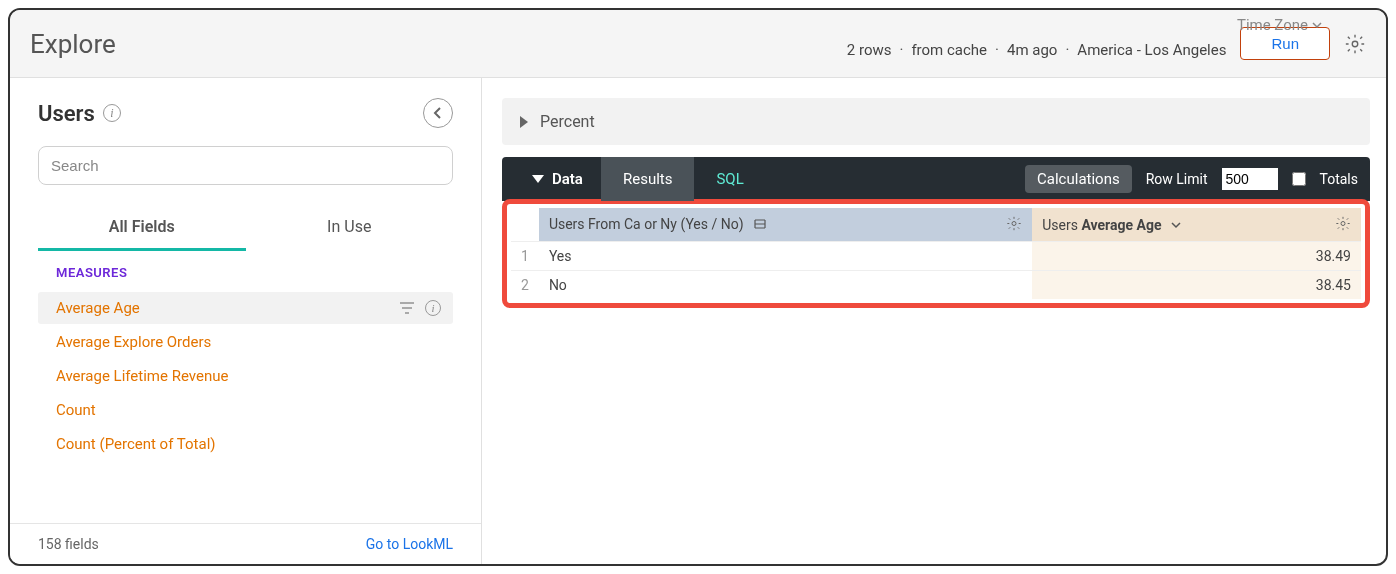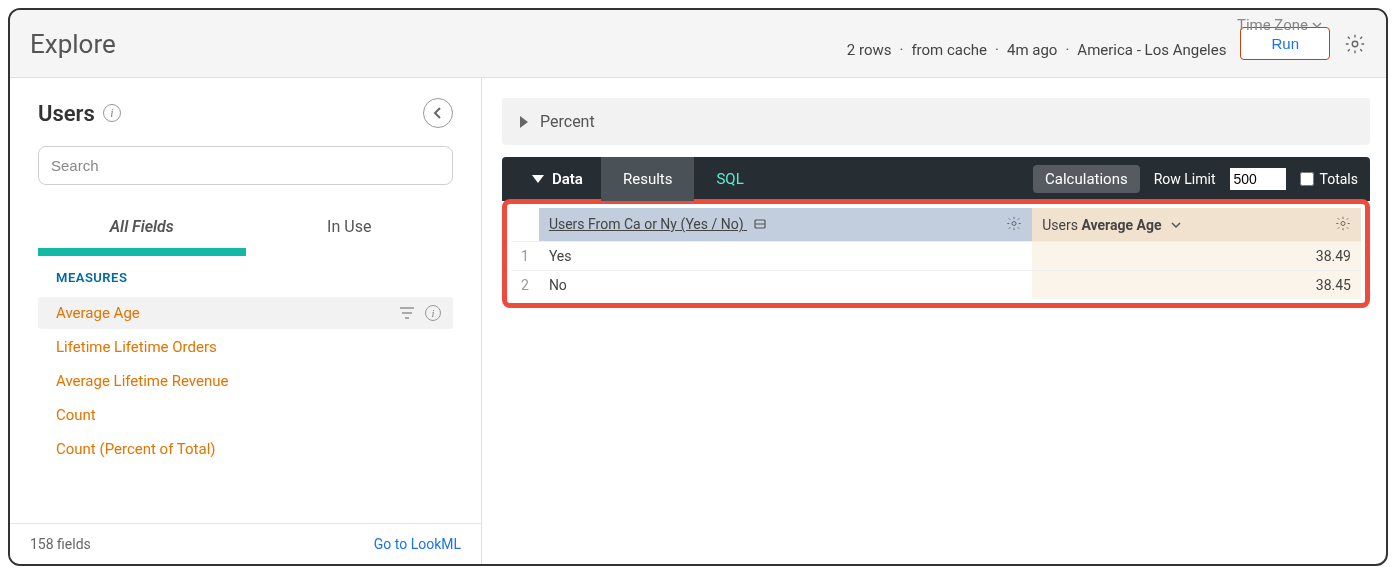--- a/index.html
+++ b/index.html
@@ -133,31 +133,30 @@
     .field-tab {
       flex: 1;
       text-align: center;
       padding: 12px 0;
       font-size: 16px;
       color: #555;
       cursor: pointer;
     }
     .field-tab.active {
       font-weight: 600;
-      border-bottom: 8px solid #14b8a6;
-      font-style: italic;
+      border-bottom: 3px solid #14b8a6;
     }
 
     .field-list {
       padding: 14px 28px 0 28px;
       flex: 1;
       overflow-y: auto;
     }
     .measures-header {
-      color: #0369a1;
+      color: #6d28d9;
       font-weight: 600;
       letter-spacing: 0.5px;
       font-size: 13px;
       margin-bottom: 12px;
       margin-left: 18px;
     }
     .field-item {
       padding: 7px 12px 7px 18px;
       color: #e37400;
       font-size: 15px;
@@ -174,21 +173,21 @@
       margin-left: auto;
       display: flex;
       gap: 10px;
       align-items: center;
       color: #aaa;
     }
     .filter-icon-svg { stroke: #aaa; fill: none; stroke-width: 2; }
 
     .sidebar-footer {
       border-top: 1px solid #e5e5e5;
-      padding: 12px 20px;
+      padding: 12px 28px;
       display: flex;
       align-items: center;
       font-size: 14px;
       color: #666;
     }
     .goto-lookml {
       margin-left: auto;
       color: #1a73e8;
       cursor: pointer;
     }
@@ -270,21 +269,21 @@
     .row-limit-input {
       width: 56px;
       padding: 3px 4px;
       border: none;
       font-size: 14px;
       text-align: left;
     }
     .totals-wrap {
       display: flex;
       align-items: center;
-      gap: 6px;
+      gap: 14px;
       font-size: 14px;
     }
     .totals-wrap input { width: 14px; height: 14px; }
 
     .highlight-box {
       border: 5px solid #ef4a3c;
       border-radius: 8px;
       padding: 4px 4px;
       margin-top: -2px;
     }
@@ -295,21 +294,20 @@
       color: #444;
     }
     .data-table th {
       font-weight: 400;
       text-align: left;
       padding: 8px 10px;
       position: relative;
     }
     .th-dim {
       background: #c2cedd;
-      text-decoration: underline;
     }
     .th-meas {
       background: #f1e2cf;
     }
     .th-rownum {
       background: #fff;
       width: 22px;
     }
     .gear-cell {
       position: absolute;
@@ -400,21 +398,21 @@
         <div class="field-item selected">
           <span>Average Age</span>
           <span class="row-actions">
             <svg width="16" height="14" viewBox="0 0 16 14" class="filter-icon-svg">
               <path d="M1 2h14M3 7h10M6 12h4"></path>
             </svg>
             <span class="info-circle" style="width:16px;height:16px;font-size:11px;margin:0">i</span>
           </span>
         </div>
         <div class="field-item">
-          <span>Lifetime Lifetime Orders</span>
+          <span>Average Explore Orders</span>
         </div>
         <div class="field-item">
           <span>Average Lifetime Revenue</span>
         </div>
         <div class="field-item">
           <span>Count</span>
         </div>
         <div class="field-item">
           <span>Count (Percent of Total)</span>
         </div>

